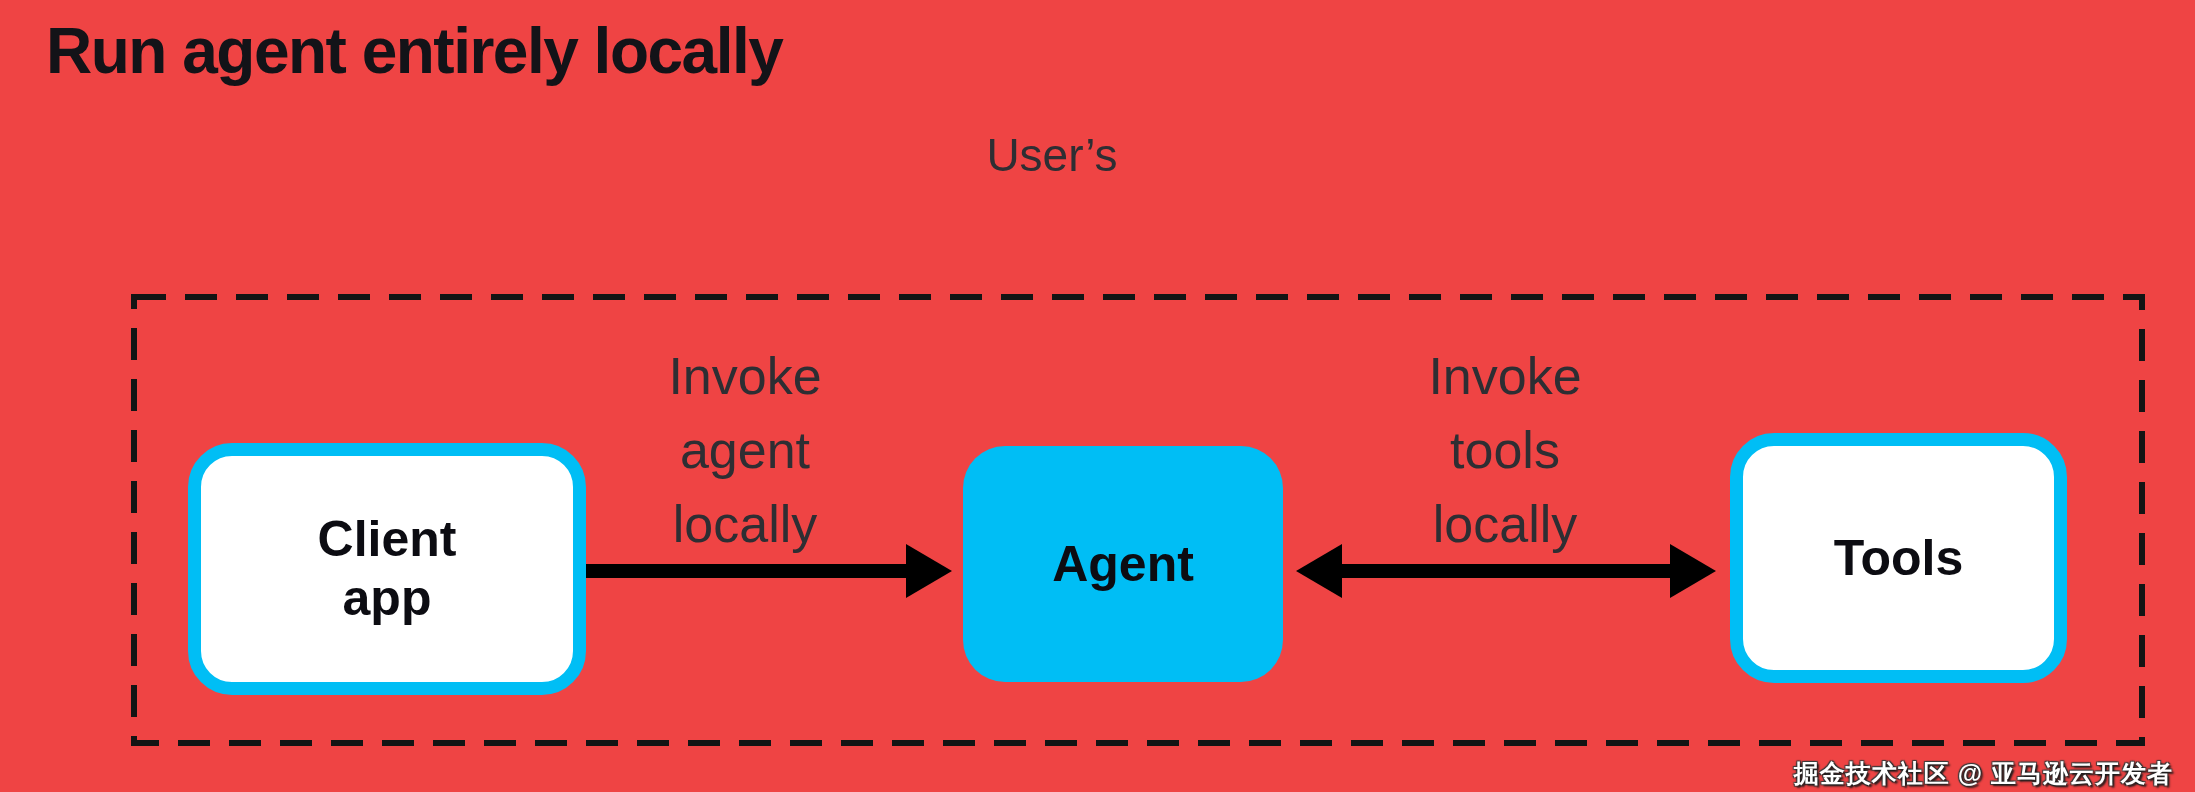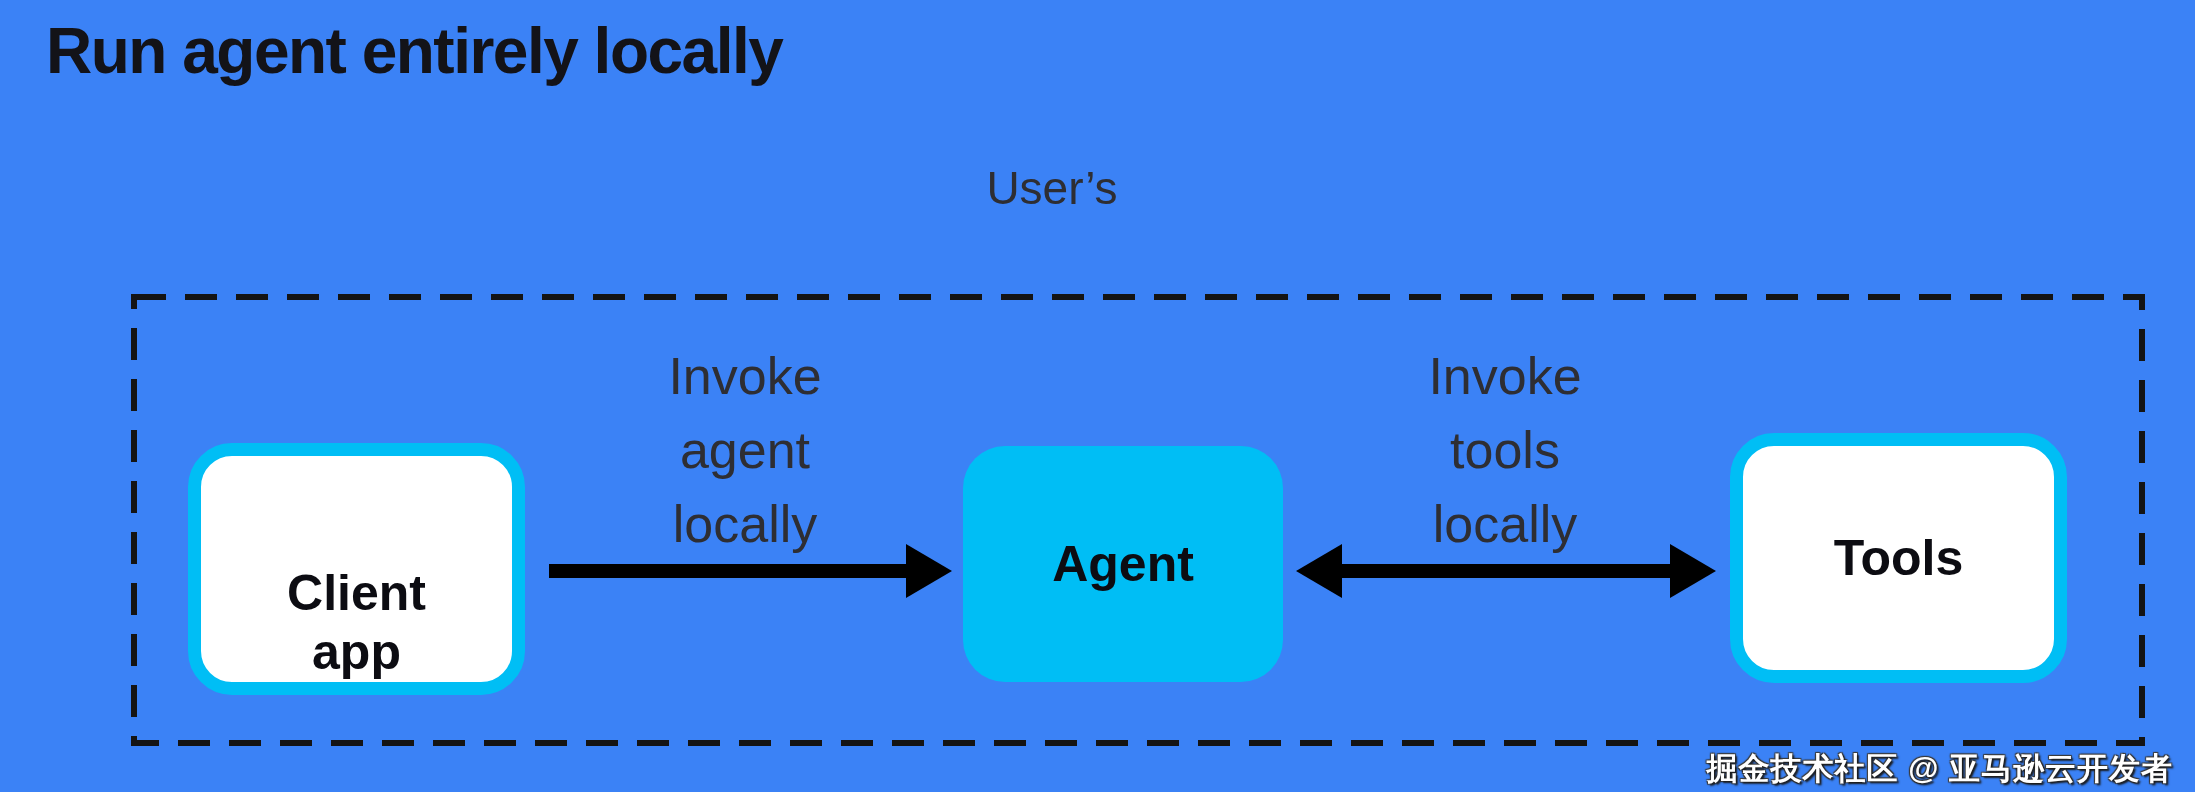--- a/index.html
+++ b/index.html
@@ -9,63 +9,61 @@
   }
   *{margin:0;padding:0;box-sizing:border-box;}
   html,body{width:2195px;height:792px;overflow:hidden;}
   body{
     background:#fdfdfd;
     font-family:"Liberation Sans", sans-serif;
   }
   .stage{
     position:relative;
     width:2195px;height:792px;
-    background:#3b82f6;
+    background:#ef4444;
   }
   .page-title{
     position:absolute;
     left:46px;top:14px;
     font-size:64px;
     font-weight:700;
     letter-spacing:-1.5px;
     color:var(--ink);
   }
   .env-label{
     position:absolute;
     left:852px;top:126px;
     width:400px;
     text-align:center;
     font-size:46px;
     line-height:1.28;
     color:var(--label-ink);
-    margin-top:33px;
   }
   .env-label span{display:block;}
   .layer-svg{
     position:absolute;left:0;top:0;
   }
   .node{
     position:absolute;
     display:flex;
     align-items:center;
     justify-content:center;
     text-align:center;
     font-weight:700;
     font-size:50px;
     line-height:1.18;
     color:#0c0c12;
     background:#ffffff;
   }
   .node .line{display:block;}
   .node-client{
     left:188px;top:443px;
-    width:337px;height:252px;
+    width:398px;height:252px;
     border:13px solid var(--accent);
     border-radius:44px;
-    align-items:flex-end;
   }
   .node-agent{
     left:963px;top:446px;
     width:320px;height:236px;
     background:var(--accent);
     border-radius:42px;
   }
   .node-tools{
     left:1730px;top:433px;
     width:337px;height:250px;
@@ -80,21 +78,21 @@
     font-size:52px;
     line-height:1.42;
     color:var(--label-ink);
   }
   .arrow-label span{display:block;}
   .arrow-label-agent{left:645px;}
   .arrow-label-tools{left:1405px;}
   .watermark{
     position:absolute;
     right:22px;bottom:2px;
-    font-size:31px;
+    font-size:25px;
     font-weight:700;
     color:#ffffff;
     letter-spacing:1px;
     text-shadow:
       2px 2px 2px #1a1a1a,
       -1px -1px 1px #3a3a3a,
       1px -1px 1px #3a3a3a,
       -1px 1px 1px #3a3a3a;
     z-index:5;
     white-space:nowrap;

